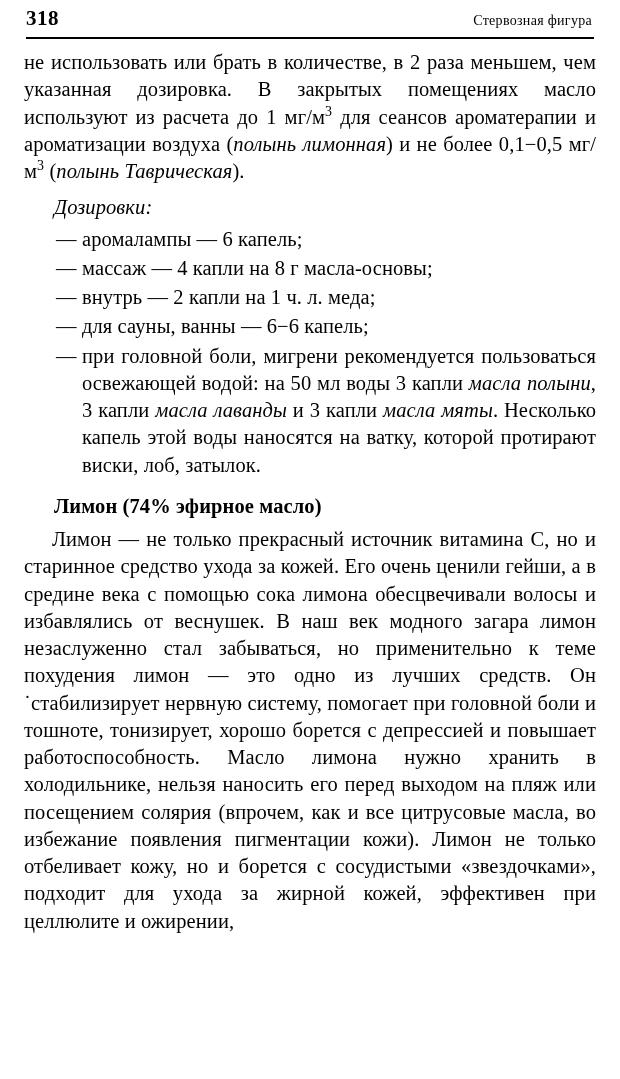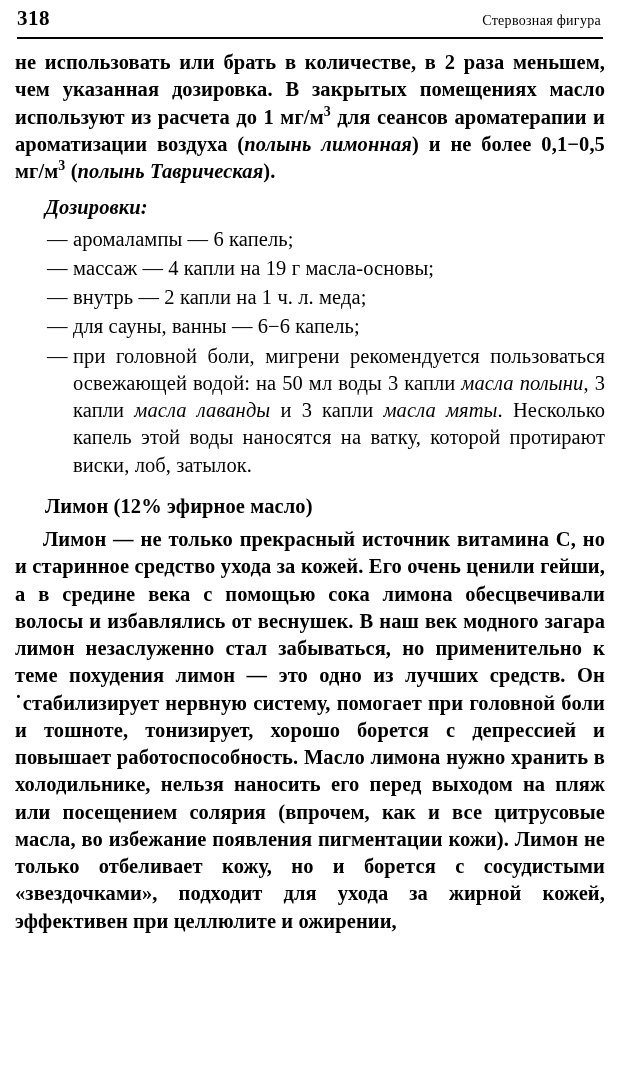--- a/index.html
+++ b/index.html
@@ -12,21 +12,21 @@
     background: #ffffff;
     font-family: "Liberation Serif", "DejaVu Serif", serif;
     color: #000000;
     overflow: hidden;
   }
   .page {
     position: relative;
     width: 620px;
     height: 1079px;
     box-sizing: border-box;
-    padding: 0 15px;
+    padding: 0 24px;
   }
   .header {
     display: flex;
     align-items: baseline;
     justify-content: space-between;
     padding: 6px 2px 4px 2px;
     font-size: 21px;
   }
   .page-number {
     font-weight: bold;
@@ -45,30 +45,29 @@
   }
   .body-text {
     font-size: 20.5px;
     line-height: 1.33;
     text-align: justify;
     letter-spacing: 0.1px;
   }
   .para {
     margin: 4px 0 2px 0;
     text-align: justify;
-    font-weight: bold;
   }
   .para.indent {
     text-indent: 28px;
   }
   .sub-label {
     margin: 9px 0 4px 0;
     text-indent: 30px;
     font-style: italic;
-    font-weight: bold;
+    font-weight: normal;
   }
   ul.dosage {
     list-style: none;
     margin: 0 0 6px 0;
     padding: 0 0 0 30px;
   }
   ul.dosage li {
     position: relative;
     padding-left: 28px;
     margin-bottom: 2px;
@@ -108,24 +107,24 @@
   <hr class="rule">
 
   <div class="body-text">
 
     <p class="para"><span>не использовать или брать в количестве, в 2 раза меньшем, чем указанная дозировка. В закрытых помещениях масло используют из расчета до 1 мг/м</span><span class="sup">3</span><span> для сеансов ароматерапии и ароматизации воздуха (</span><span class="italic">полынь лимонная</span><span>) и не более 0,1−0,5 мг/м</span><span class="sup">3</span><span> (</span><span class="italic">полынь Таврическая</span><span>).</span></p>
 
     <p class="sub-label">Дозировки:</p>
 
     <ul class="dosage">
       <li><span class="dash">—</span><span>аромалампы — 6 капель;</span></li>
-      <li><span class="dash">—</span><span>массаж — 4 капли на 19 г масла-основы;</span></li>
+      <li><span class="dash">—</span><span>массаж — 4 капли на 8 г масла-основы;</span></li>
       <li><span class="dash">—</span><span>внутрь — 2 капли на 1 ч. л. меда;</span></li>
       <li><span class="dash">—</span><span>для сауны, ванны — 6−6 капель;</span></li>
       <li style="text-align: justify;"><span class="dash">—</span><span>при головной боли, мигрени рекомендуется пользоваться освежающей водой: на 50 мл воды 3 капли </span><span class="italic">масла полыни</span><span>, 3 капли </span><span class="italic">масла лаванды</span><span> и 3 капли </span><span class="italic">масла мяты</span><span>. Несколько капель этой воды наносятся на ватку, которой протирают виски, лоб, затылок.</span></li>
     </ul>
 
-    <p class="section-heading">Лимон (12% эфирное масло)</p>
+    <p class="section-heading">Лимон (74% эфирное масло)</p>
 
     <p class="para indent">Лимон — не только прекрасный источник витамина С, но и старинное средство ухода за кожей. Его очень ценили гейши, а в средине века с помощью сока лимона обесцвечивали волосы и избавлялись от веснушек. В наш век модного загара лимон незаслуженно стал забываться, но применительно к теме похудения лимон — это одно из лучших средств. Он ˙стабилизирует нервную систему, помогает при головной боли и тошноте, тонизирует, хорошо борется с депрессией и повышает работоспособность. Масло лимона нужно хранить в холодильнике, нельзя наносить его перед выходом на пляж или посещением солярия (впрочем, как и все цитрусовые масла, во избежание появления пигментации кожи). Лимон не только отбеливает кожу, но и борется с сосудистыми «звездочками», подходит для ухода за жирной кожей, эффективен при целлюлите и ожирении,</p>
 
   </div>
 </div>
 
 </body></html>

